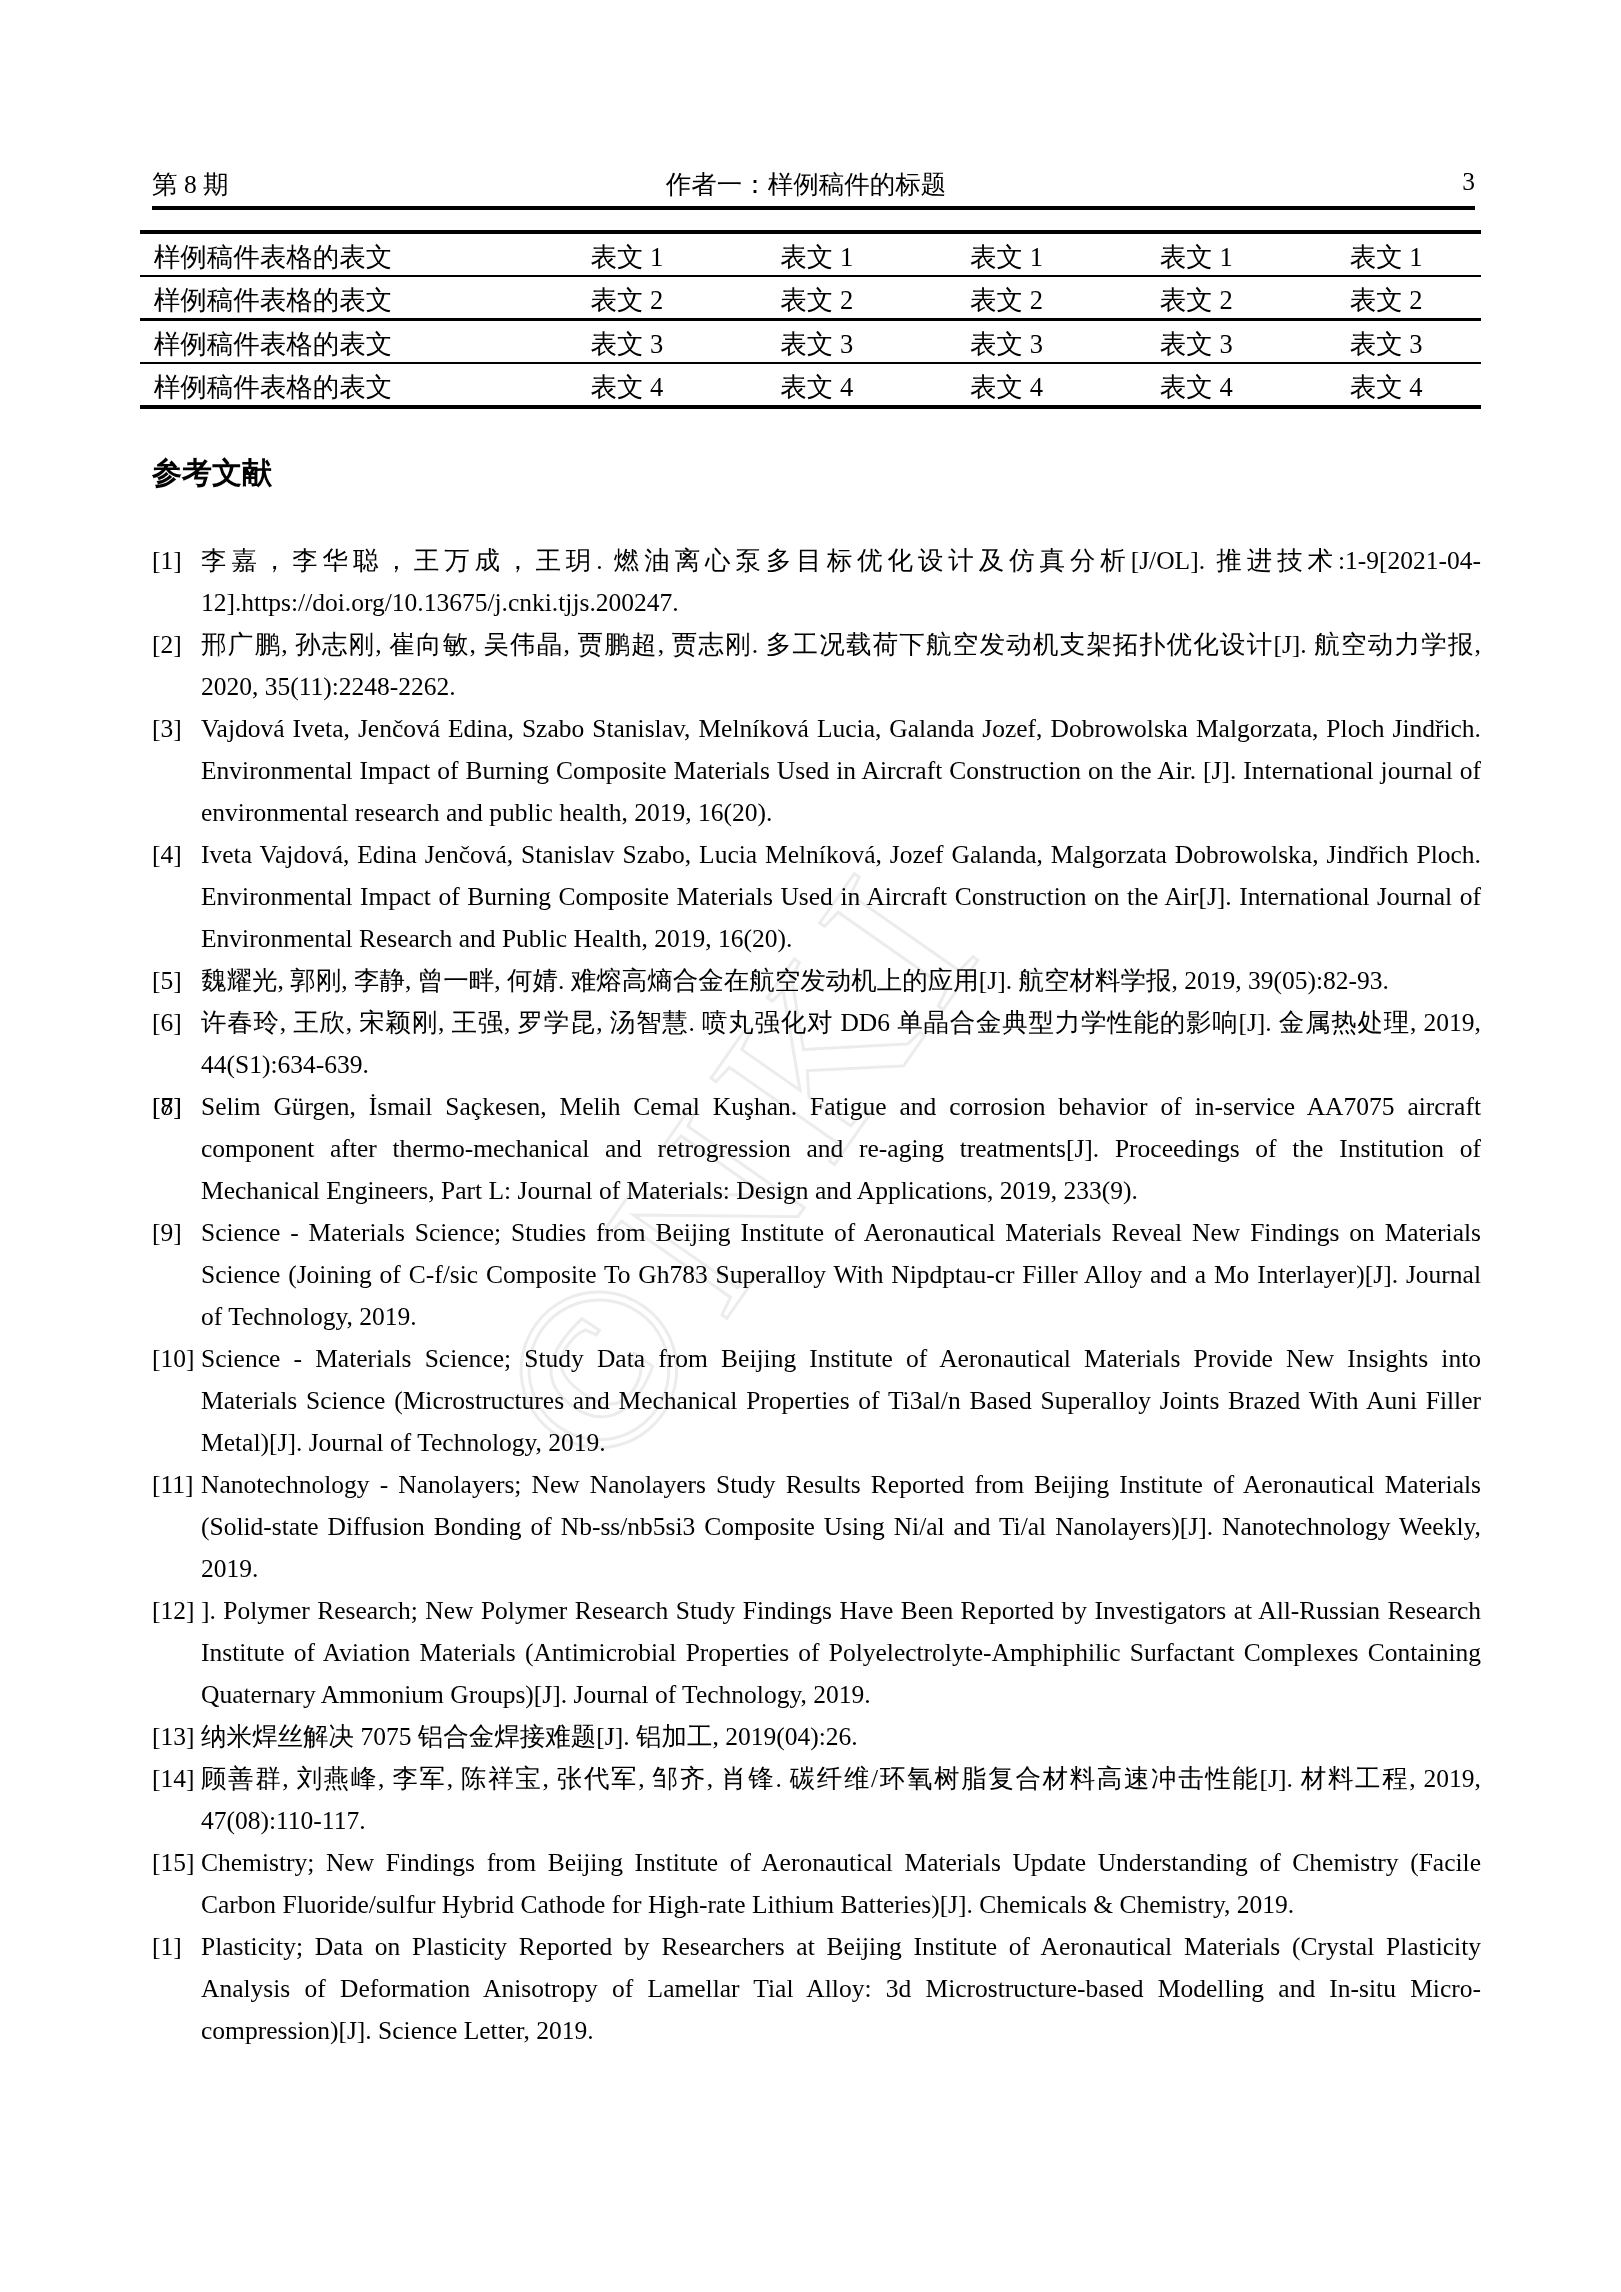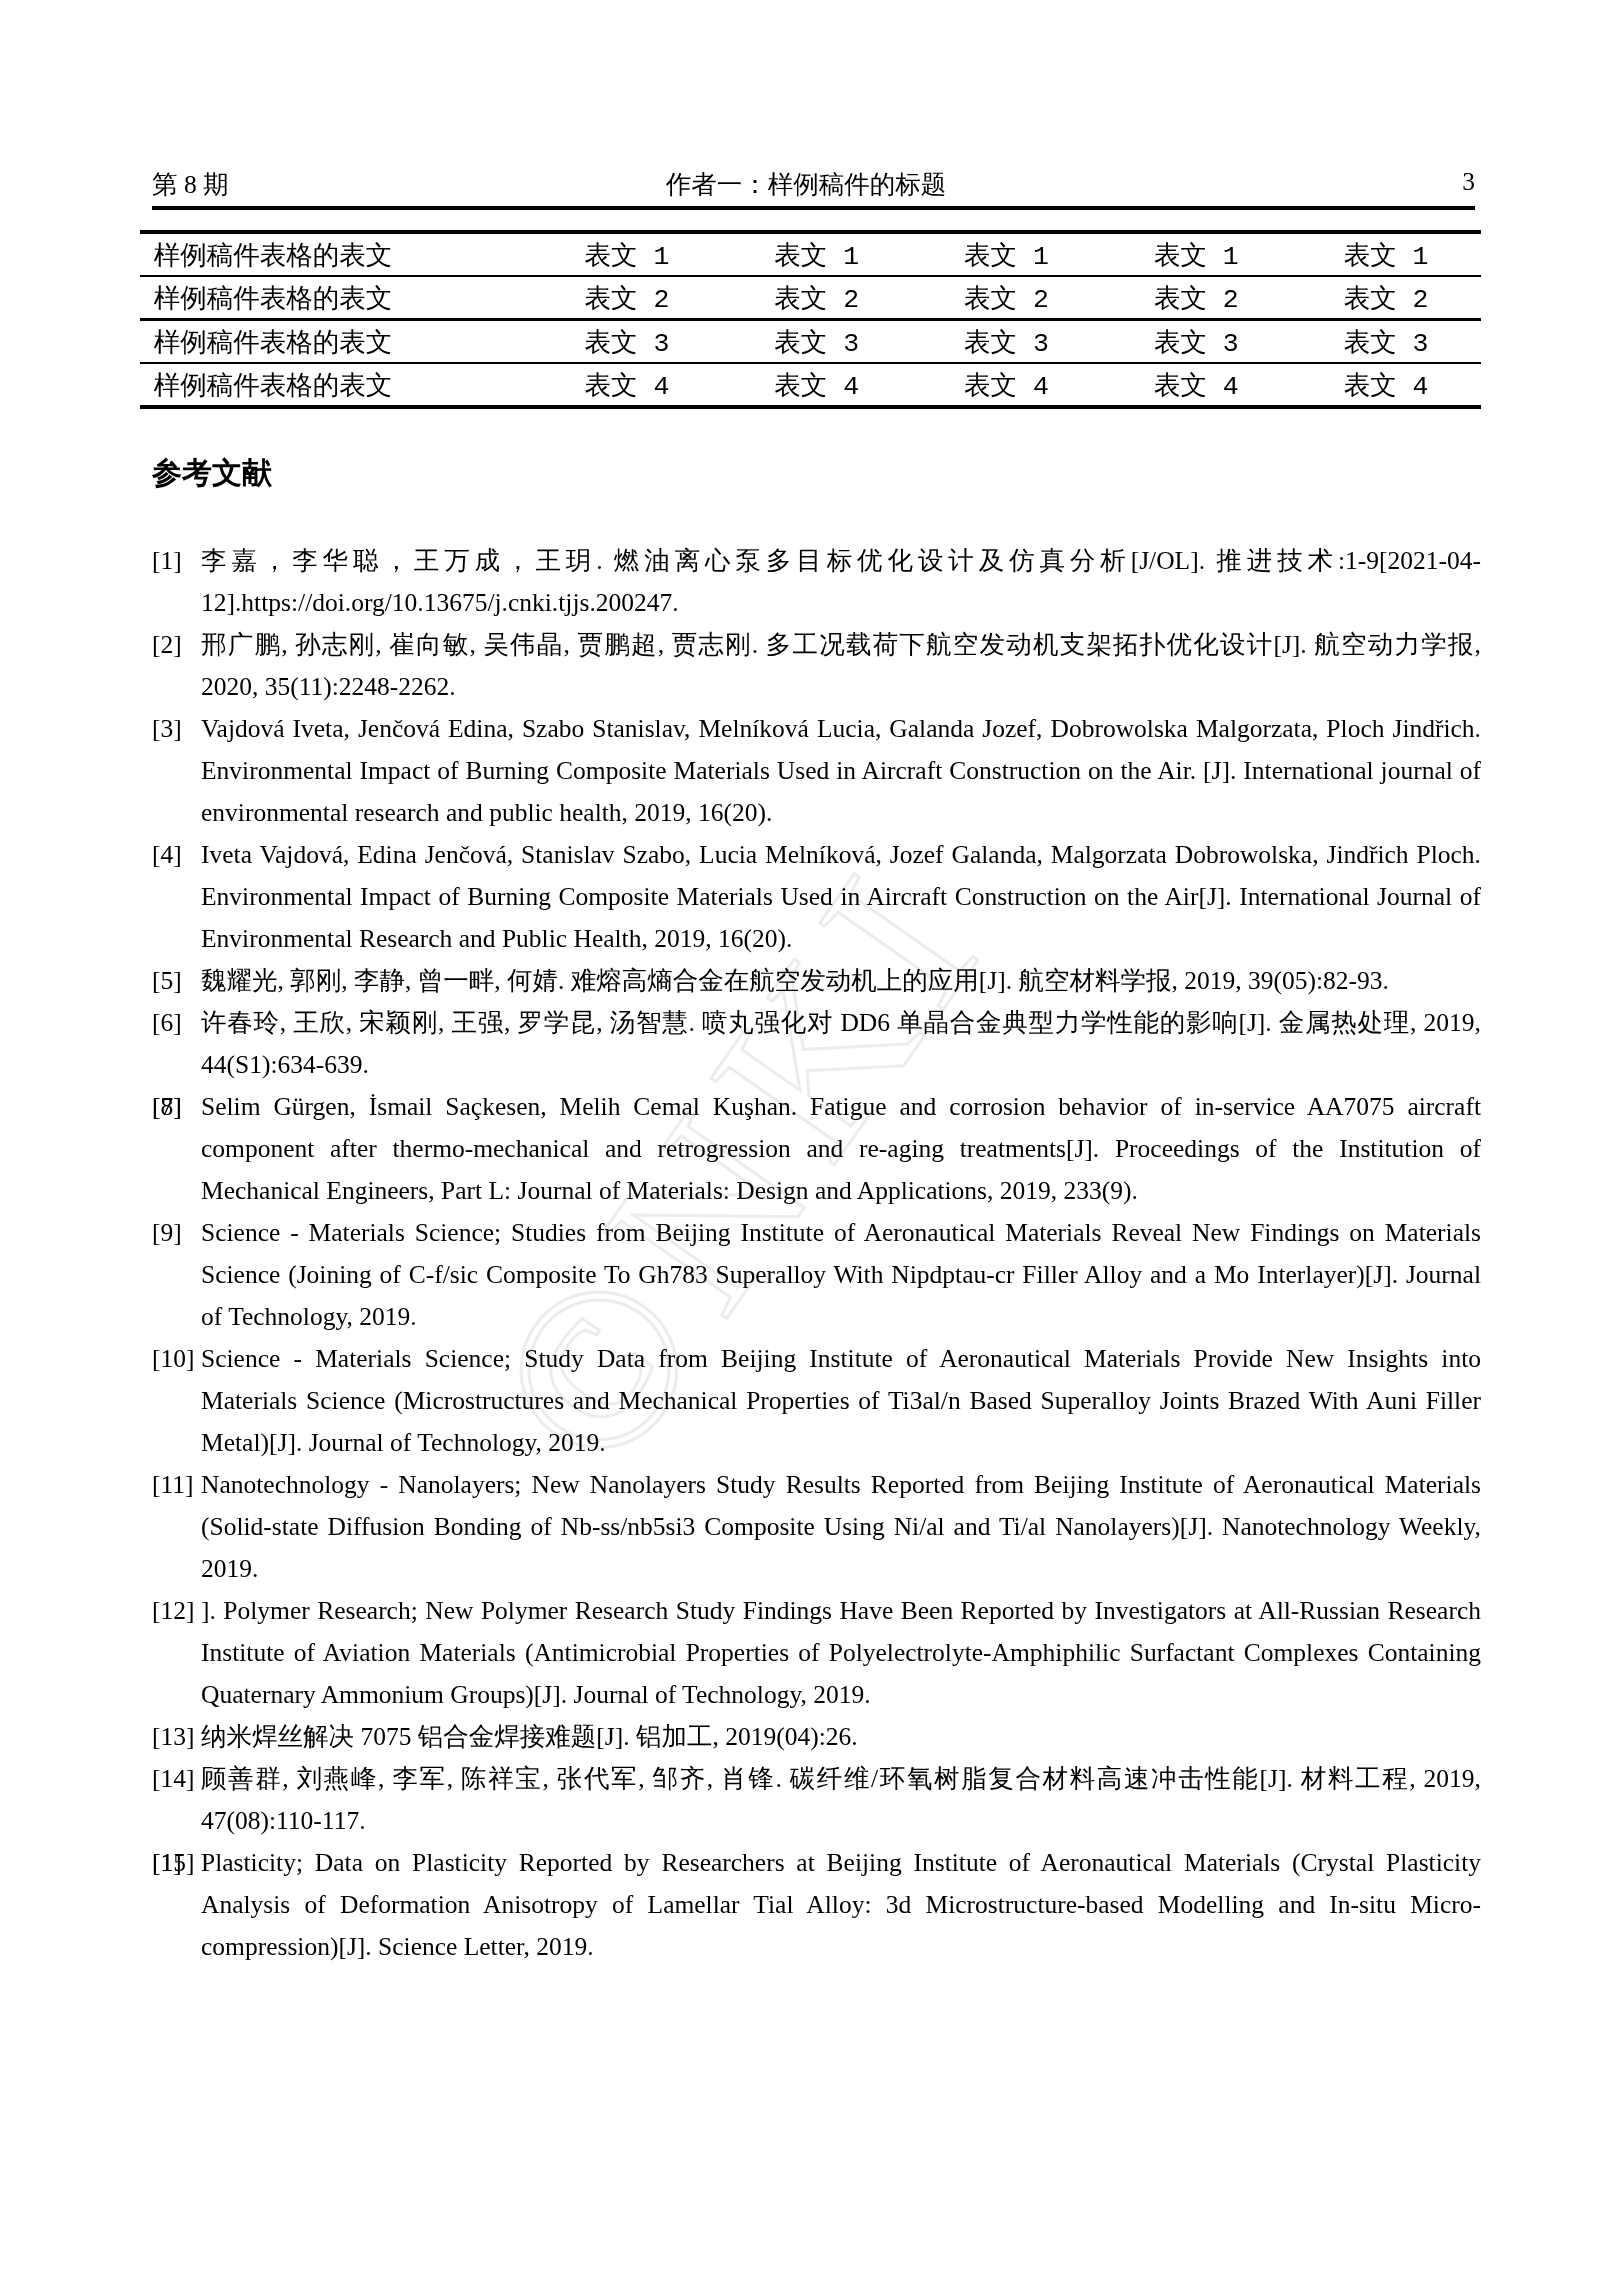--- a/index.html
+++ b/index.html
@@ -18,21 +18,21 @@
   .page-number{position:absolute;right:0;top:0;}
   .header-rule{
     position:absolute;left:152px;top:206px;width:1323px;height:3.9px;
     background:#000;z-index:2;
   }
   .sample-table{
     position:absolute;left:140px;top:230px;width:1341px;
     border-top:4.9px solid #000;border-bottom:4.9px solid #000;
     font-size:26.5px;z-index:2;
   }
-  .t-row{display:flex;height:41px;align-items:center;font-family:Liberation Mono, monospace;}
+  .t-row{display:flex;height:41px;align-items:flex-end;}
   .t-row:nth-child(1){border-bottom:2px solid #000;}
   .t-row:nth-child(2){border-bottom:3.9px solid #000;}
   .t-row:nth-child(3){border-bottom:2px solid #000;}
   .t-label{width:392px;padding-left:13.7px;box-sizing:border-box;white-space:nowrap;}
   .t-cell{flex:1;text-align:center;white-space:nowrap;}
   .refs-heading{
     position:absolute;left:152px;top:459px;
     font-family:Liberation Mono, monospace;
     font-weight:bold;font-size:30px;line-height:33px;z-index:2;
   }
@@ -145,19 +145,20 @@
   <div class="ref">
     <span class="ref-label">[13]</span>
     <span>纳米焊丝解决 7075 铝合金焊接难题[J]. 铝加工, 2019(04):26.</span>
   </div>
   <div class="ref">
     <span class="ref-label">[14]</span>
     <span>顾善群, 刘燕峰, 李军, 陈祥宝, 张代军, 邹齐, 肖锋. 碳纤维/环氧树脂复合材料高速冲击性能[J]. 材料工程, 2019, 47(08):110-117.</span>
   </div>
   <div class="ref">
     <span class="ref-label">[15]</span>
+    <span>Chemistry; New Findings from Beijing Institute of Aeronautical Materials Update Understanding of Chemistry (Facile Carbon Fluoride/sulfur Hybrid Cathode for High-rate Lithium Batteries)[J]. Chemicals &amp; Chemistry, 2019.</span>
   </div>
   <div class="ref">
     <span class="ref-label">[1]</span>
     <span>Plasticity; Data on Plasticity Reported by Researchers at Beijing Institute of Aeronautical Materials (Crystal Plasticity Analysis of Deformation Anisotropy of Lamellar Tial Alloy: 3d Microstructure-based Modelling and In-situ Micro-compression)[J]. Science Letter, 2019.</span>
   </div>
 </div>
 
 
 </body></html>

